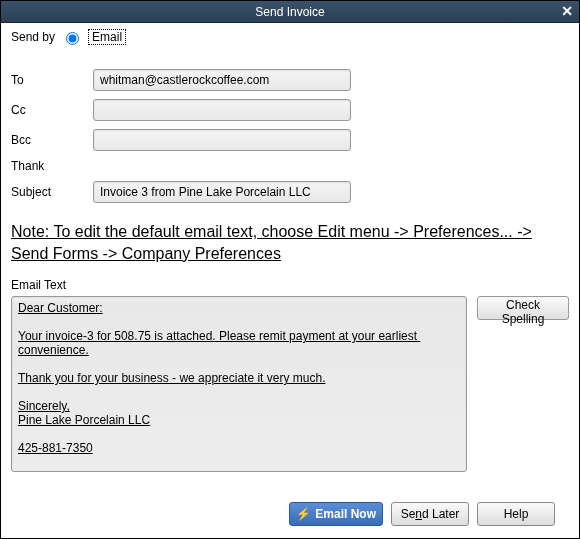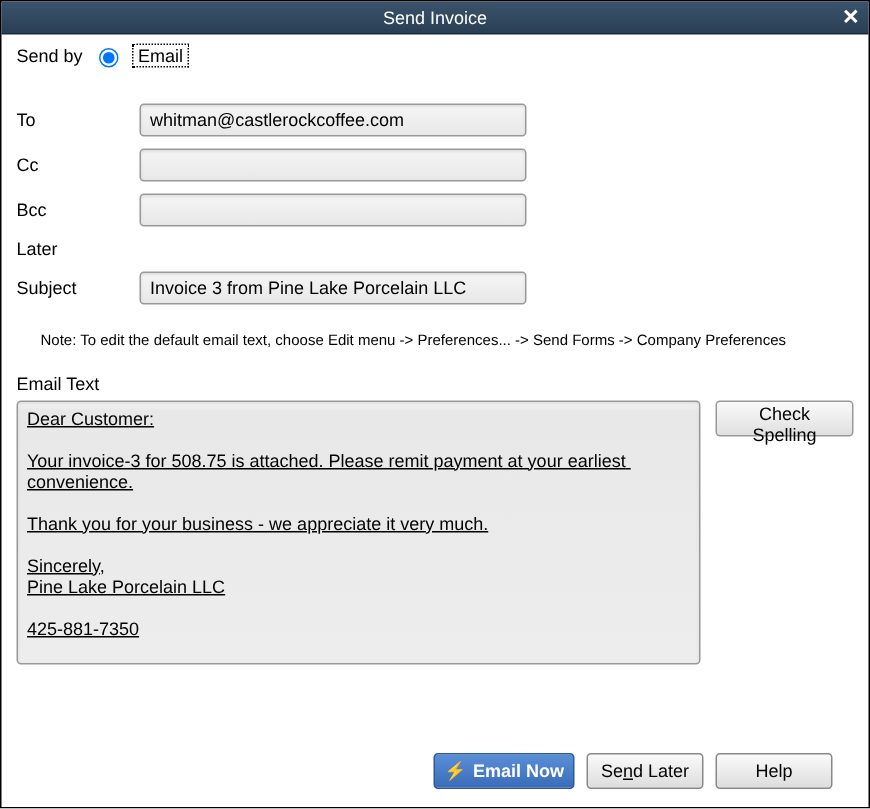--- a/index.html
+++ b/index.html
@@ -69,23 +69,24 @@
     height: 22px;
     border: 1px solid #999;
     background: linear-gradient(to bottom, #f5f5f5, #e8e8e8);
     border-radius: 3px;
     padding: 0 6px;
     font-size: 12px;
     font-family: Liberation Sans, sans-serif;
     box-shadow: inset 0 1px 2px rgba(0,0,0,0.1);
   }
   .note {
-    font-size: 10px;
-    margin: 10px 0 14px 16px;
+    font-size: 16px;
+    margin: 10px 0 14px 0;
     line-height: 1.35;
+    text-decoration: underline;
   }
   .email-text-label {
     margin-bottom: 4px;
   }
   .text-area-row {
     display: flex;
     gap: 10px;
     align-items: flex-start;
   }
   textarea {
@@ -177,21 +178,21 @@
     </div>
     <div class="form-row">
       <label>Cc</label>
       <input type="text" value="" style="">
     </div>
     <div class="form-row">
       <label>Bcc</label>
       <input type="text" value="" style="">
     </div>
     <div class="form-row">
-      <label>Later</label>
+      <label>Thank</label>
     </div>
     <div class="form-row">
       <label>Subject</label>
       <input type="text" value="Invoice 3 from Pine Lake Porcelain LLC" style="">
     </div>
 
     <div class="note">Note: To edit the default email text, choose Edit menu -&gt; Preferences... -&gt; Send Forms -&gt; Company Preferences</div>
 
     <div class="email-text-label">Email Text</div>
 

